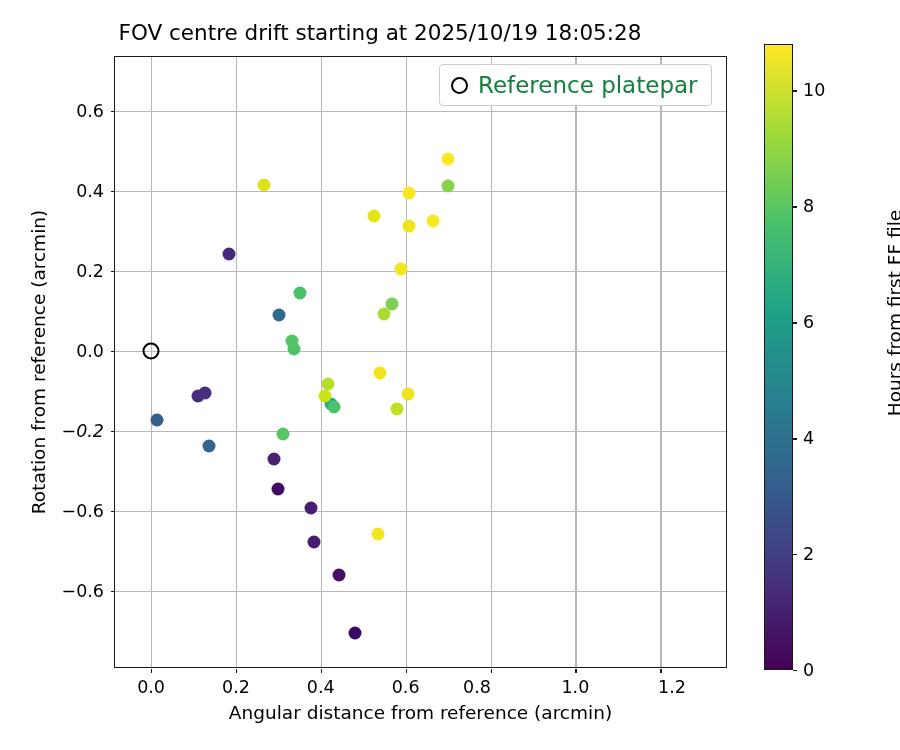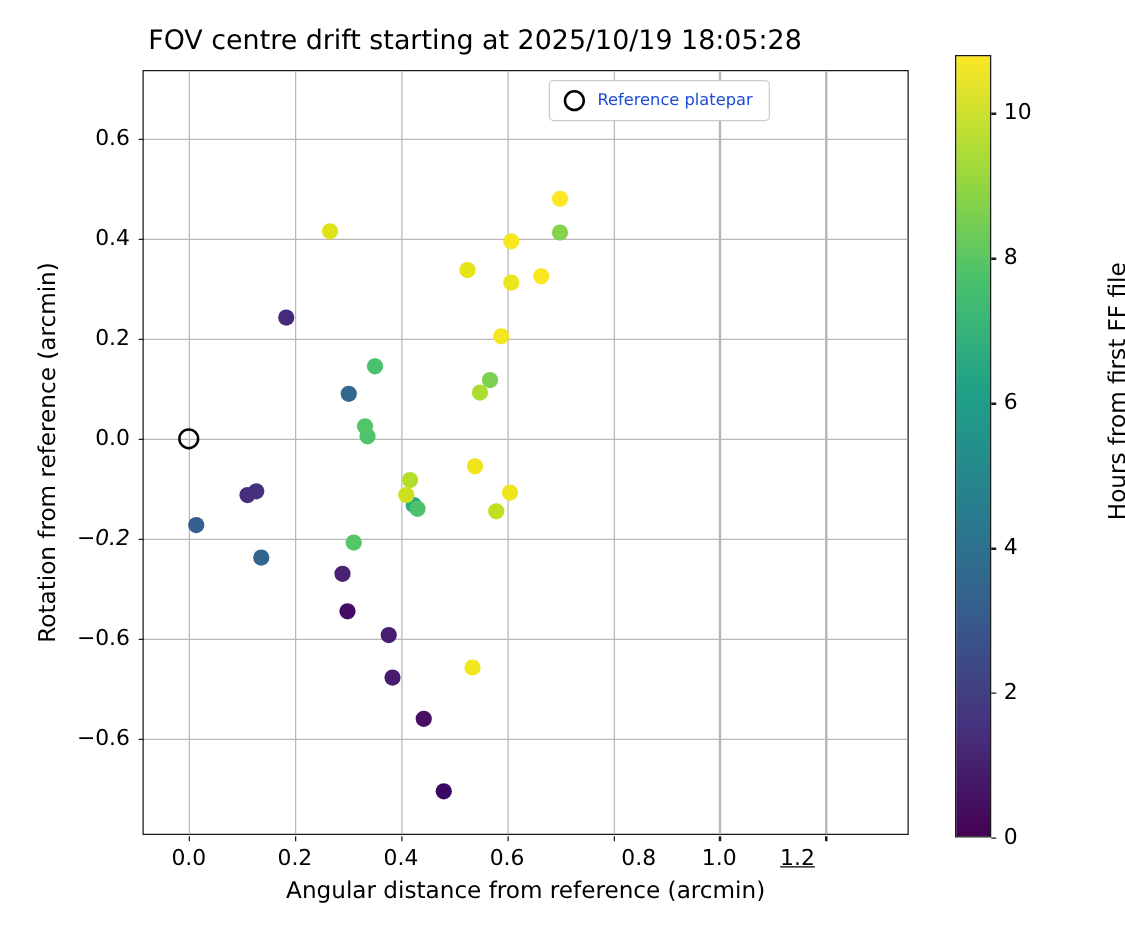--- a/index.html
+++ b/index.html
@@ -131,22 +131,22 @@
   }
   #legend-marker {
     width: 17px;
     height: 17px;
     border: 2.1px solid #000;
     border-radius: 50%;
     box-sizing: border-box;
     flex: 0 0 auto;
   }
   #legend-label {
-    font-size: 13px;
-    color: #1d4ed8;
+    font-size: 23px;
+    color: #15803d;
     white-space: nowrap;
   }
 
   
   #colorbar-wrap {
     position: absolute;
     left: 764px;
     top: 44px;
     width: 29px;
     height: 626px;
@@ -245,25 +245,25 @@
       </div>
   <div class="tick-mark x" style="left: 36.066px;"></div>
       <div class="tick-label x" style="left: 36.066px;">0.0</div>
       <div class="tick-mark x" style="left: 120.927px;"></div>
       <div class="tick-label x" style="left: 120.927px;">0.2</div>
       <div class="tick-mark x" style="left: 205.788px;"></div>
       <div class="tick-label x" style="left: 205.788px;">0.4</div>
       <div class="tick-mark x" style="left: 290.649px;"></div>
       <div class="tick-label x" style="left: 290.649px;">0.6</div>
       <div class="tick-mark x" style="left: 375.51px;"></div>
-      <div class="tick-label x" style="left: 396px;">0.8</div>
+      <div class="tick-label x" style="left: 362px;">0.8</div>
       <div class="tick-mark x" style="left: 460.372px;"></div>
       <div class="tick-label x" style="left: 460.372px;">1.0</div>
       <div class="tick-mark x" style="left: 545.233px;"></div>
-      <div class="tick-label x" style="left: 523px; text-decoration: underline;">1.2</div>
+      <div class="tick-label x" style="left: 557px;">1.2</div>
       <div class="tick-mark y" style="top: 534px;"></div>
       <div class="tick-label y" style="top: 534px;">−0.6</div>
       <div class="tick-mark y" style="top: 454px;"></div>
       <div class="tick-label y" style="top: 454px;">−0.6</div>
       <div class="tick-mark y" style="top: 374px;"></div>
       <div class="tick-label y" style="top: 374px; font-style: italic;">−0.2</div>
       <div class="tick-mark y" style="top: 294px;"></div>
       <div class="tick-label y" style="top: 294px;">0.0</div>
       <div class="tick-mark y" style="top: 214px;"></div>
       <div class="tick-label y" style="top: 214px;">0.2</div>

